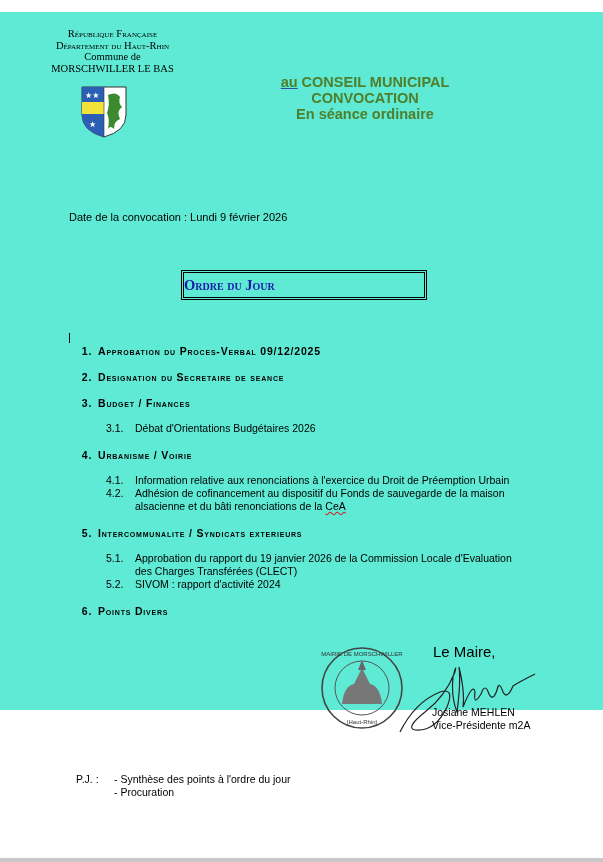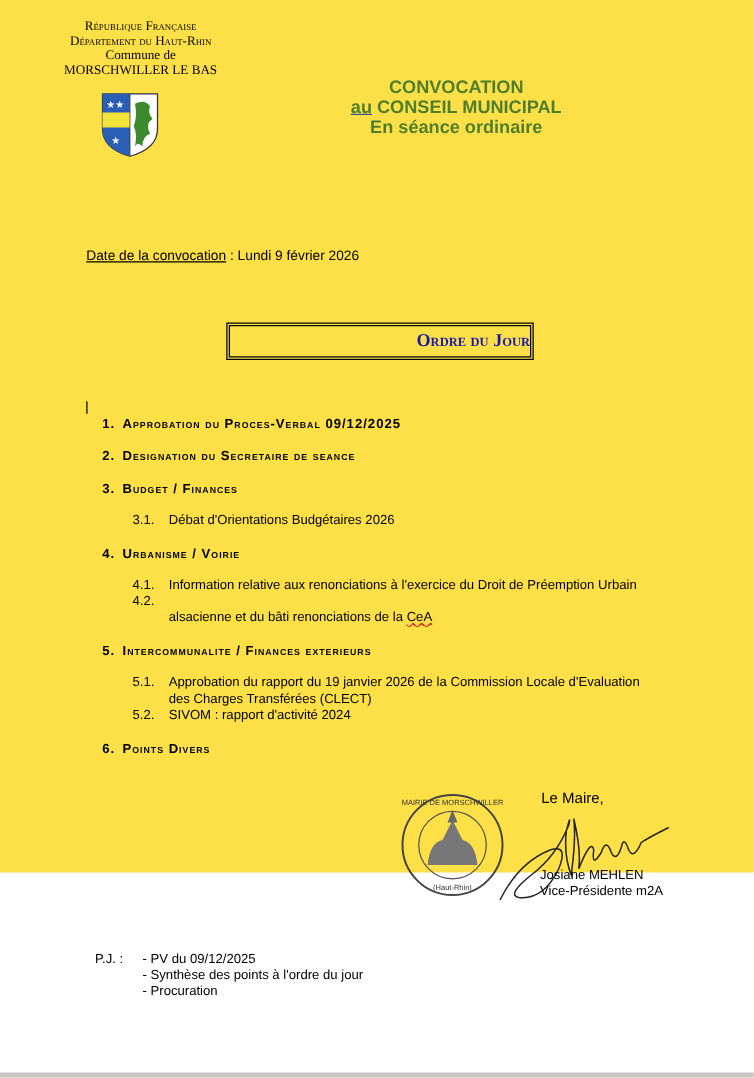--- a/index.html
+++ b/index.html
@@ -1,43 +1,43 @@
 <!DOCTYPE html>
 <html><head>
 <meta charset="utf-8">
 <style>
   html, body { margin:0; padding:0; background:#ffffff; }
   body { width:603px; height:862px; position:relative; overflow:hidden; font-family:"Liberation Sans", sans-serif; color:#000; }
-  .page { position:absolute; left:0; top:0; width:603px; height:698px; background:#fde047; }
+  .page { position:absolute; left:0; top:12px; width:603px; height:698px; background:#5eead4; }
   .bottom-rule { position:absolute; left:0; top:858px; width:603px; height:4px; background:#c8c8c8; }
 
   .header-left { position:absolute; left:30px; top:16px; width:165px; text-align:center; font-family:"Liberation Serif", serif; font-size:10.5px; line-height:11.5px; }
   .sc { font-variant: small-caps; }
   .crest { position:absolute; left:80px; top:73px; width:48px; height:54px; }
 
   .title-block { position:absolute; left:240px; top:62px; width:250px; text-align:center; color:#4f7f2a; font-weight:bold; font-size:14.5px; line-height:16.2px; }
   .title-block .au { text-decoration:underline; text-decoration-color:#2a4fa0; }
 
   .date-line { position:absolute; left:69px; top:199px; font-size:11px; }
-  .date-line .lbl { text-decoration:underline; }
+  .date-line .lbl { }
 
-  .odj-box { position:absolute; left:181px; top:258px; width:240px; height:24px; border:3px double #000; text-align:right; }
+  .odj-box { position:absolute; left:181px; top:258px; width:240px; height:24px; border:3px double #000; text-align:left; }
   .odj-box span { font-family:"Liberation Serif", serif; font-weight:bold; color:#1a1aa8; font-size:14.5px; line-height:24px; font-variant:small-caps; }
 
   .cursor { position:absolute; left:69px; top:321px; width:1px; height:10px; background:#000; }
 
   .item { position:absolute; left:76px; font-size:10.5px; font-weight:bold; letter-spacing:0.8px;text-align:center; }
   .item .num { display:inline-block; width:22px; }
   .item .txt { font-variant:small-caps; }
   .sub { position:absolute; left:106px; font-size:10.5px; line-height:12.5px; }
   .sub .num { position:absolute; left:0; width:30px; }
   .sub .txt { position:absolute; left:29px; width:420px; }
   .wavy { text-decoration:underline wavy #d02020;margin-top:30px; }
 
-  .sign-label { position:absolute; left:433px; top:631px; font-size:12px; }
+  .sign-label { position:absolute; left:433px; top:631px; font-size:15px; }
   .sign-name { position:absolute; left:432px; top:694px; font-size:10.5px; line-height:13px; }
   .stamp { position:absolute; left:320px; top:634px; width:84px; height:84px; }
   .signature { position:absolute; left:395px; top:640px; width:145px; height:85px; }
 
   .pj-label { position:absolute; left:76px; top:761px; font-size:10.5px;text-align:center; }
   .pj-list { position:absolute; left:114px; top:761px; font-size:10.5px; line-height:13px; }
 </style>
 </head>
 <body>
 
@@ -54,22 +54,22 @@
     <path d="M2 2 H46 V30 Q46 46 24 52 Q2 46 2 30 Z" fill="#fff" stroke="#333" stroke-width="1"></path>
     <path d="M2 2 H24 V52 Q2 46 2 30 Z" fill="#2b5fb5"></path>
     <rect x="2" y="17" width="22" height="12" fill="#f2e23a"></rect>
     <text x="5" y="13" font-size="8" fill="#fff">★★</text>
     <text x="9" y="42" font-size="8" fill="#fff">★</text>
     <path d="M28 10 Q36 6 40 12 Q38 18 42 22 Q36 26 40 34 Q34 36 34 44 Q30 40 28 44 Q30 34 27 28 Q30 20 28 10 Z" fill="#3c8a2e"></path>
     <line x1="24" y1="2" x2="24" y2="52" stroke="#333" stroke-width="0.6"></line>
   </svg>
 
   <div class="title-block">
+    <div><span class="au">au</span><span> CONSEIL MUNICIPAL</span></div>
     <div>CONVOCATION</div>
-    <div><span class="au">au</span><span> CONSEIL MUNICIPAL</span></div>
     <div>En séance ordinaire</div>
   </div>
 
   <div class="date-line">
     <span class="lbl">Date de la convocation</span><span> : </span><span>Lundi 9 février 2026</span>
   </div>
 
   <div class="odj-box">
     <span>Ordre du Jour</span>
   </div>
@@ -94,25 +94,25 @@
 
   <div class="item" style="top:437px">
     <span class="num">4.</span><span class="txt">Urbanisme / Voirie</span>
   </div>
   <div class="sub" style="top:462px">
     <span class="num">4.1.</span>
     <span class="txt">Information relative aux renonciations à l'exercice du Droit de Préemption Urbain</span>
   </div>
   <div class="sub" style="top:475px">
     <span class="num">4.2.</span>
-    <span class="txt"><br><span>alsacienne et du bâti renonciations de la </span><span class="wavy">CeA</span></span>
+    <span class="txt"><span>Adhésion de cofinancement au dispositif du Fonds de sauvegarde de la maison</span><br><span>alsacienne et du bâti renonciations de la </span><span class="wavy">CeA</span></span>
   </div>
 
   <div class="item" style="top:515px">
-    <span class="num">5.</span><span class="txt">Intercommunalite / Finances exterieurs</span>
+    <span class="num">5.</span><span class="txt">Intercommunalite / Syndicats exterieurs</span>
   </div>
   <div class="sub" style="top:540px">
     <span class="num">5.1.</span>
     <span class="txt"><span>Approbation du rapport du 19 janvier 2026 de la Commission Locale d'Evaluation</span><br><span>des Charges Transférées (CLECT)</span></span>
   </div>
   <div class="sub" style="top:566px">
     <span class="num">5.2.</span>
     <span class="txt">SIVOM : rapport d'activité 2024</span>
   </div>
 
@@ -135,18 +135,17 @@
     <path d="M5 80 Q20 50 45 40 Q60 35 52 55 Q40 80 20 78 Q10 76 30 60 Q50 45 60 20 Q62 10 58 25 Q56 45 62 60 Q66 30 64 15 Q70 40 68 55 Q78 30 80 40 Q78 55 86 42 Q90 30 94 42 Q98 50 102 38 Q104 28 108 40 Q112 48 118 34 Q124 30 140 22" fill="none" stroke="#222" stroke-width="1.2"></path>
   </svg>
 
   <div class="sign-name">
     <div>Josiane MEHLEN</div>
     <div>Vice-Présidente m2A</div>
   </div>
 
   <div class="pj-label">P.J. :</div>
   <div class="pj-list">
-    <div>- PV du 09/12/2025</div>
     <div>- Synthèse des points à l'ordre du jour</div>
     <div>- Procuration</div>
   </div>
 </div>
 <div class="bottom-rule"></div>
 
 </body></html>

